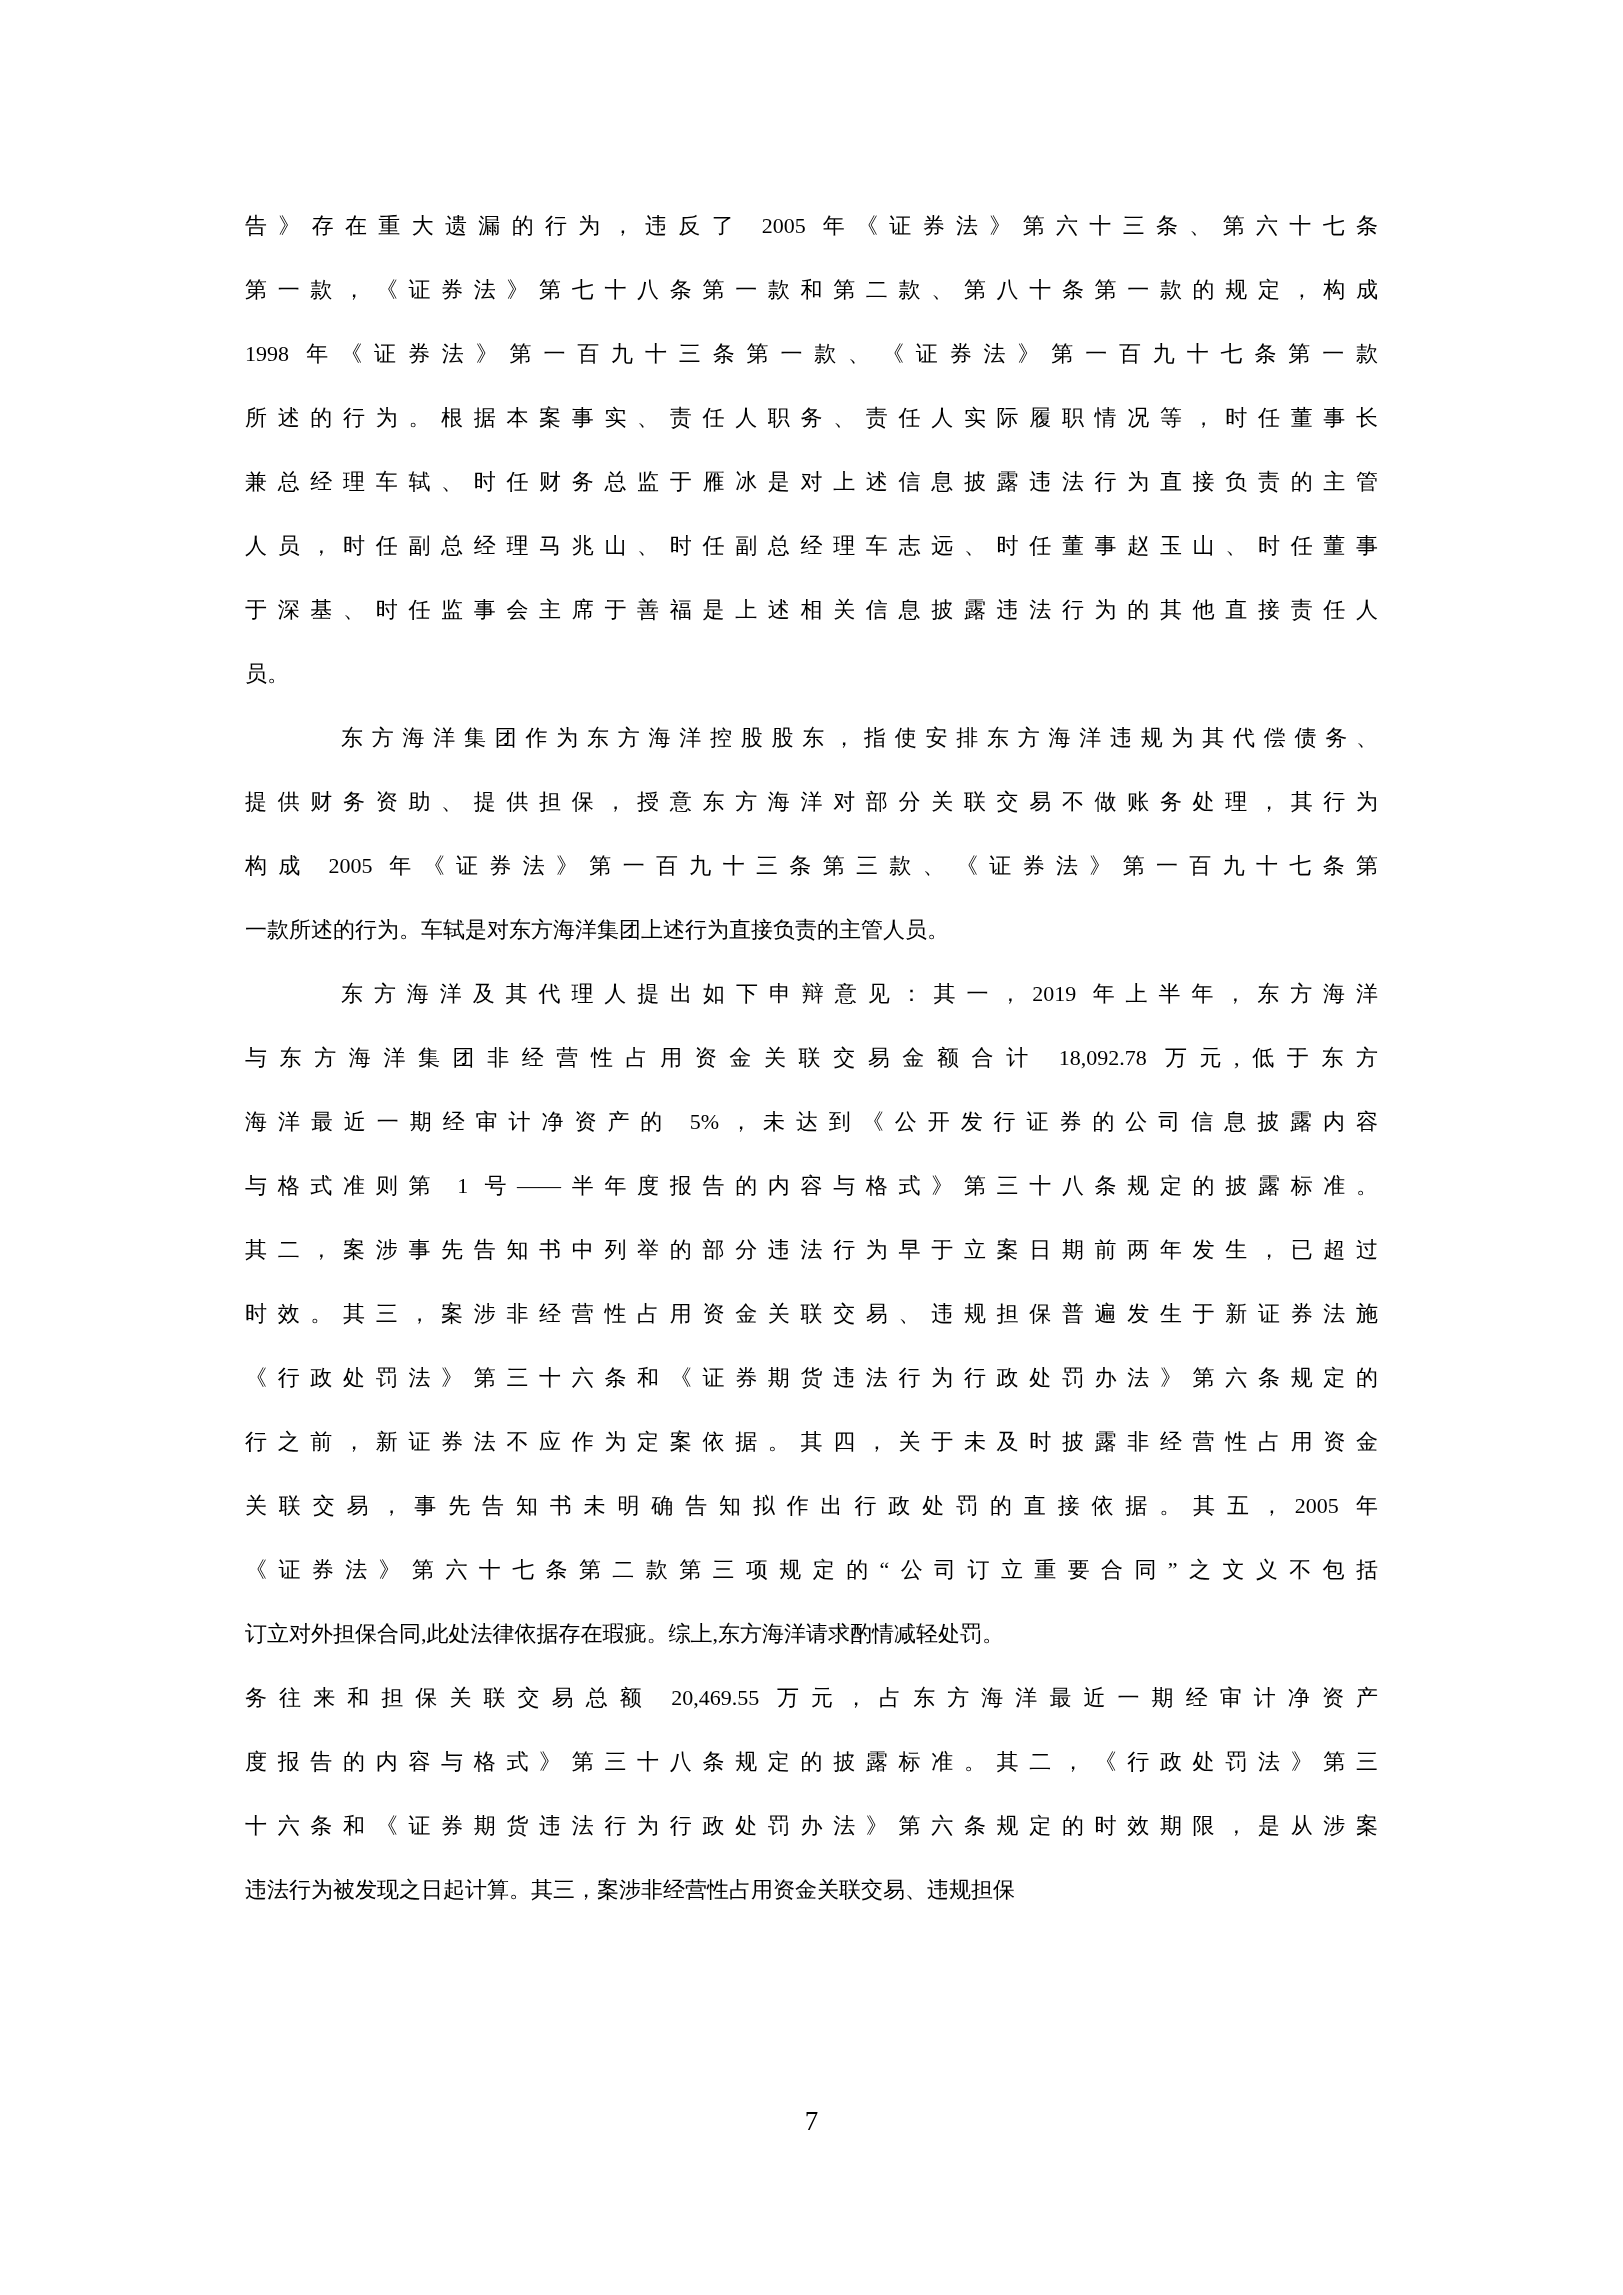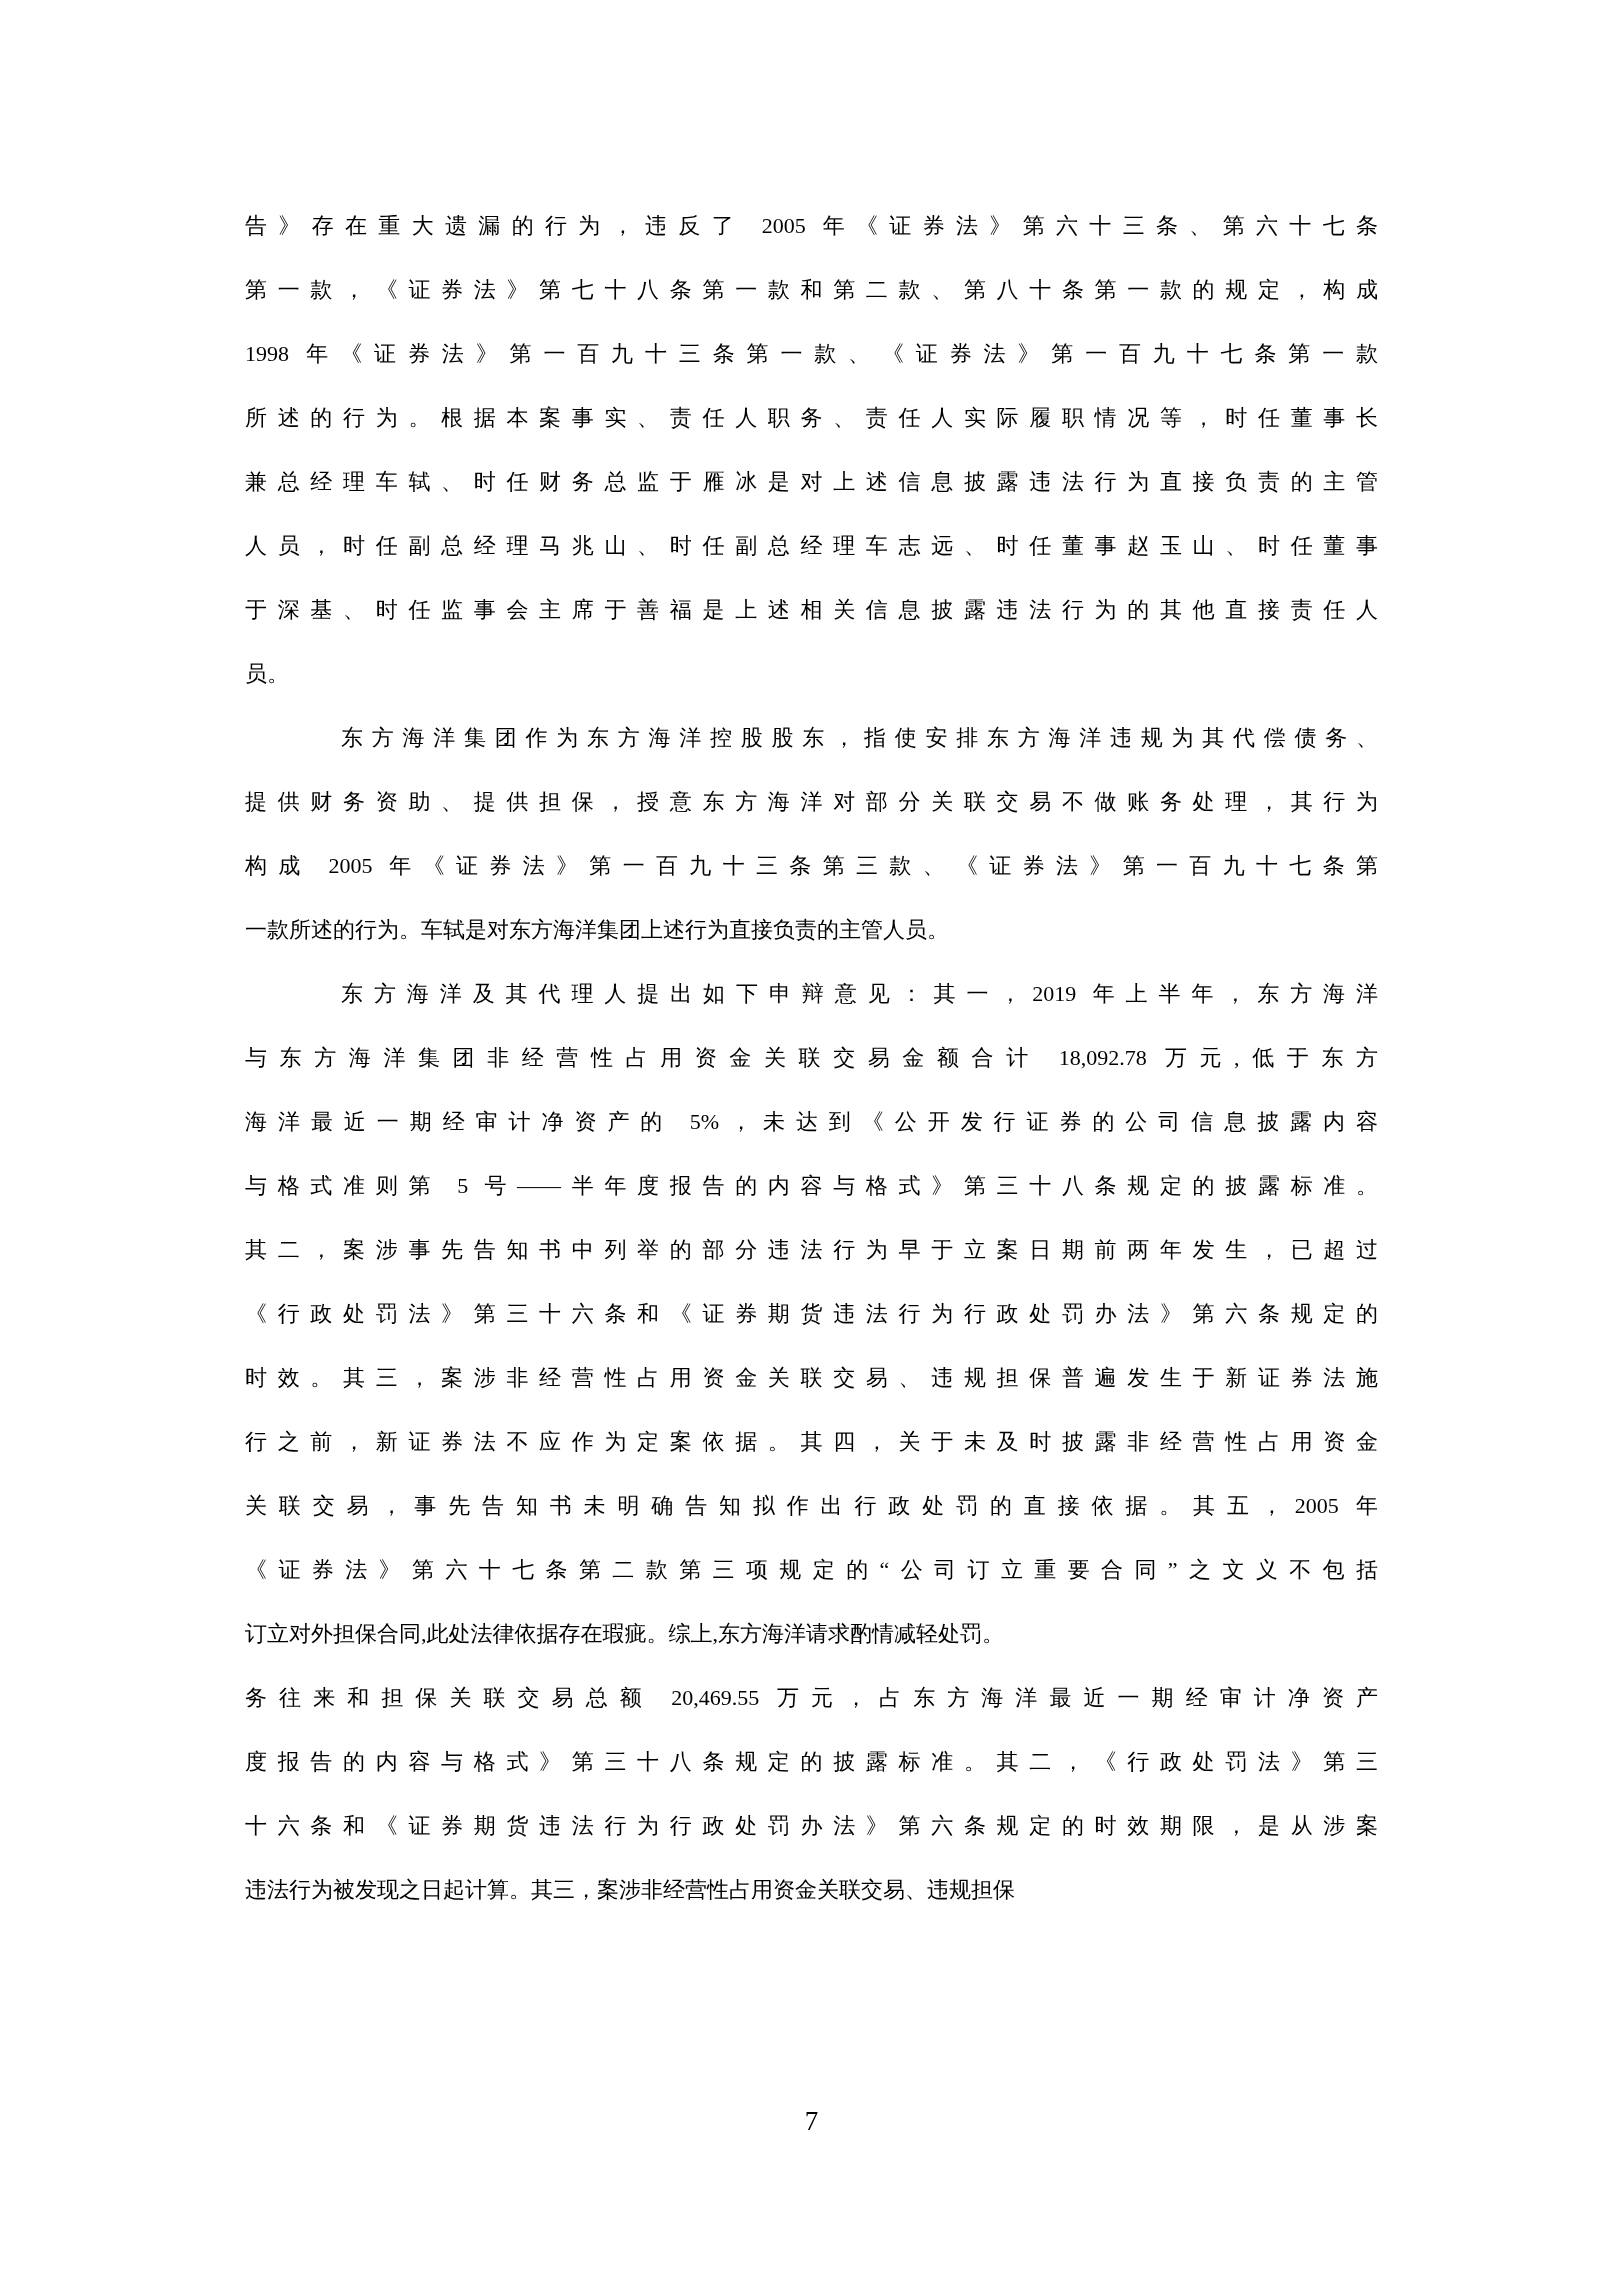--- a/index.html
+++ b/index.html
@@ -72,24 +72,24 @@
       <div class="paragraph">
         <div class="jline indent">东方海洋集团作为东方海洋控股股东，指使安排东方海洋违规为其代偿债务、</div>
         <div class="jline">提供财务资助、提供担保，授意东方海洋对部分关联交易不做账务处理，其行为</div>
         <div class="jline">构成 2005 年《证券法》第一百九十三条第三款、《证券法》第一百九十七条第</div>
         <div class="jline last">一款所述的行为。车轼是对东方海洋集团上述行为直接负责的主管人员。</div>
       </div>
       <div class="paragraph">
         <div class="jline indent">东方海洋及其代理人提出如下申辩意见：其一，2019 年上半年，东方海洋</div>
         <div class="jline">与东方海洋集团非经营性占用资金关联交易金额合计 18,092.78 万元,低于东方</div>
         <div class="jline">海洋最近一期经审计净资产的 5%，未达到《公开发行证券的公司信息披露内容</div>
-        <div class="jline">与格式准则第 5 号——半年度报告的内容与格式》第三十八条规定的披露标准。</div>
+        <div class="jline">与格式准则第 1 号——半年度报告的内容与格式》第三十八条规定的披露标准。</div>
         <div class="jline">其二，案涉事先告知书中列举的部分违法行为早于立案日期前两年发生，已超过</div>
+        <div class="jline">时效。其三，案涉非经营性占用资金关联交易、违规担保普遍发生于新证券法施</div>
         <div class="jline">《行政处罚法》第三十六条和《证券期货违法行为行政处罚办法》第六条规定的</div>
-        <div class="jline">时效。其三，案涉非经营性占用资金关联交易、违规担保普遍发生于新证券法施</div>
         <div class="jline">行之前，新证券法不应作为定案依据。其四，关于未及时披露非经营性占用资金</div>
         <div class="jline">关联交易，事先告知书未明确告知拟作出行政处罚的直接依据。其五，2005 年</div>
         <div class="jline">《证券法》第六十七条第二款第三项规定的“公司订立重要合同”之文义不包括</div>
         <div class="jline last">订立对外担保合同,此处法律依据存在瑕疵。综上,东方海洋请求酌情减轻处罚。</div>
       </div>
       <div class="paragraph">
         <div class="jline">务往来和担保关联交易总额 20,469.55 万元，占东方海洋最近一期经审计净资产</div>
         <div class="jline">度报告的内容与格式》第三十八条规定的披露标准。其二，《行政处罚法》第三</div>
         <div class="jline">十六条和《证券期货违法行为行政处罚办法》第六条规定的时效期限，是从涉案</div>
         <div class="jline last">违法行为被发现之日起计算。其三，案涉非经营性占用资金关联交易、违规担保</div>

